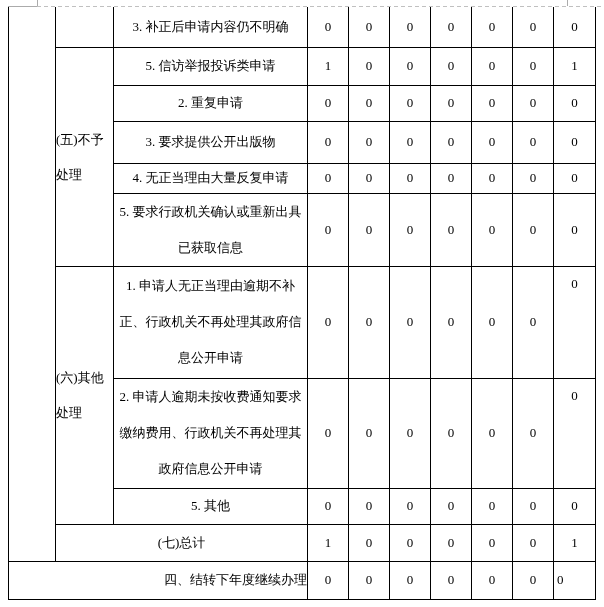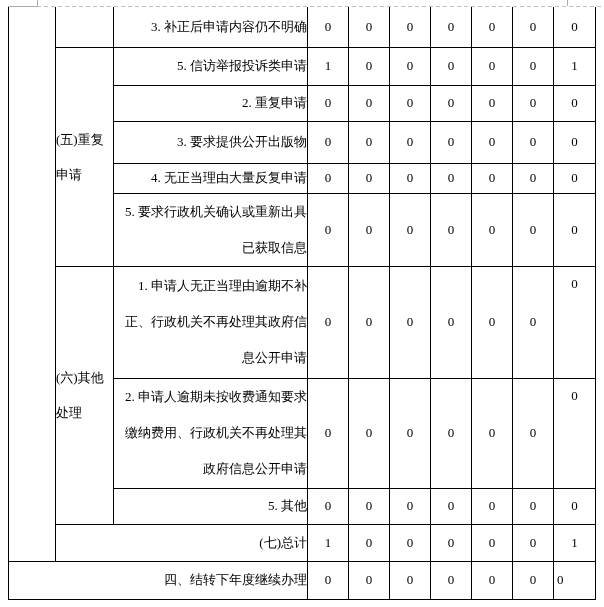--- a/index.html
+++ b/index.html
@@ -43,26 +43,26 @@
   }
   tr.cut td { border-top: none; }          
 
   td.colA { }                              
   td.cat {
     text-align: left;
     padding: 0 1px 0 2px;
     line-height: 35px;
   }
   td.desc {
-    text-align: right;
+    text-align: center;
     padding: 0 2px 0 4px;
   }
   td.desc.wrap { line-height: 36px; }
   td.total-label {
-    text-align: right;
+    text-align: center;
     padding-left: 6px;
   }
   td.footer-label {
     text-align: right;
     padding-left: 2px;
   }
   td.num {
     text-align: center;
     font-size: 12px;
     font-family: "Liberation Serif", serif;
@@ -102,21 +102,21 @@
       <td class="num">0</td>
       <td class="num">0</td>
       <td class="num">0</td>
       <td class="num">0</td>
       <td class="num">0</td>
       <td class="num">0</td>
       <td class="num">0</td>
     </tr>
 
     <tr style="height:38px">
-      <td class="cat" rowspan="5">(五)重复申请</td>
+      <td class="cat" rowspan="5">(五)不予处理</td>
       <td class="desc">5. 信访举报投诉类申请</td>
       <td class="num">1</td>
       <td class="num">0</td>
       <td class="num">0</td>
       <td class="num">0</td>
       <td class="num">0</td>
       <td class="num">0</td>
       <td class="num">1</td>
     </tr>
 

